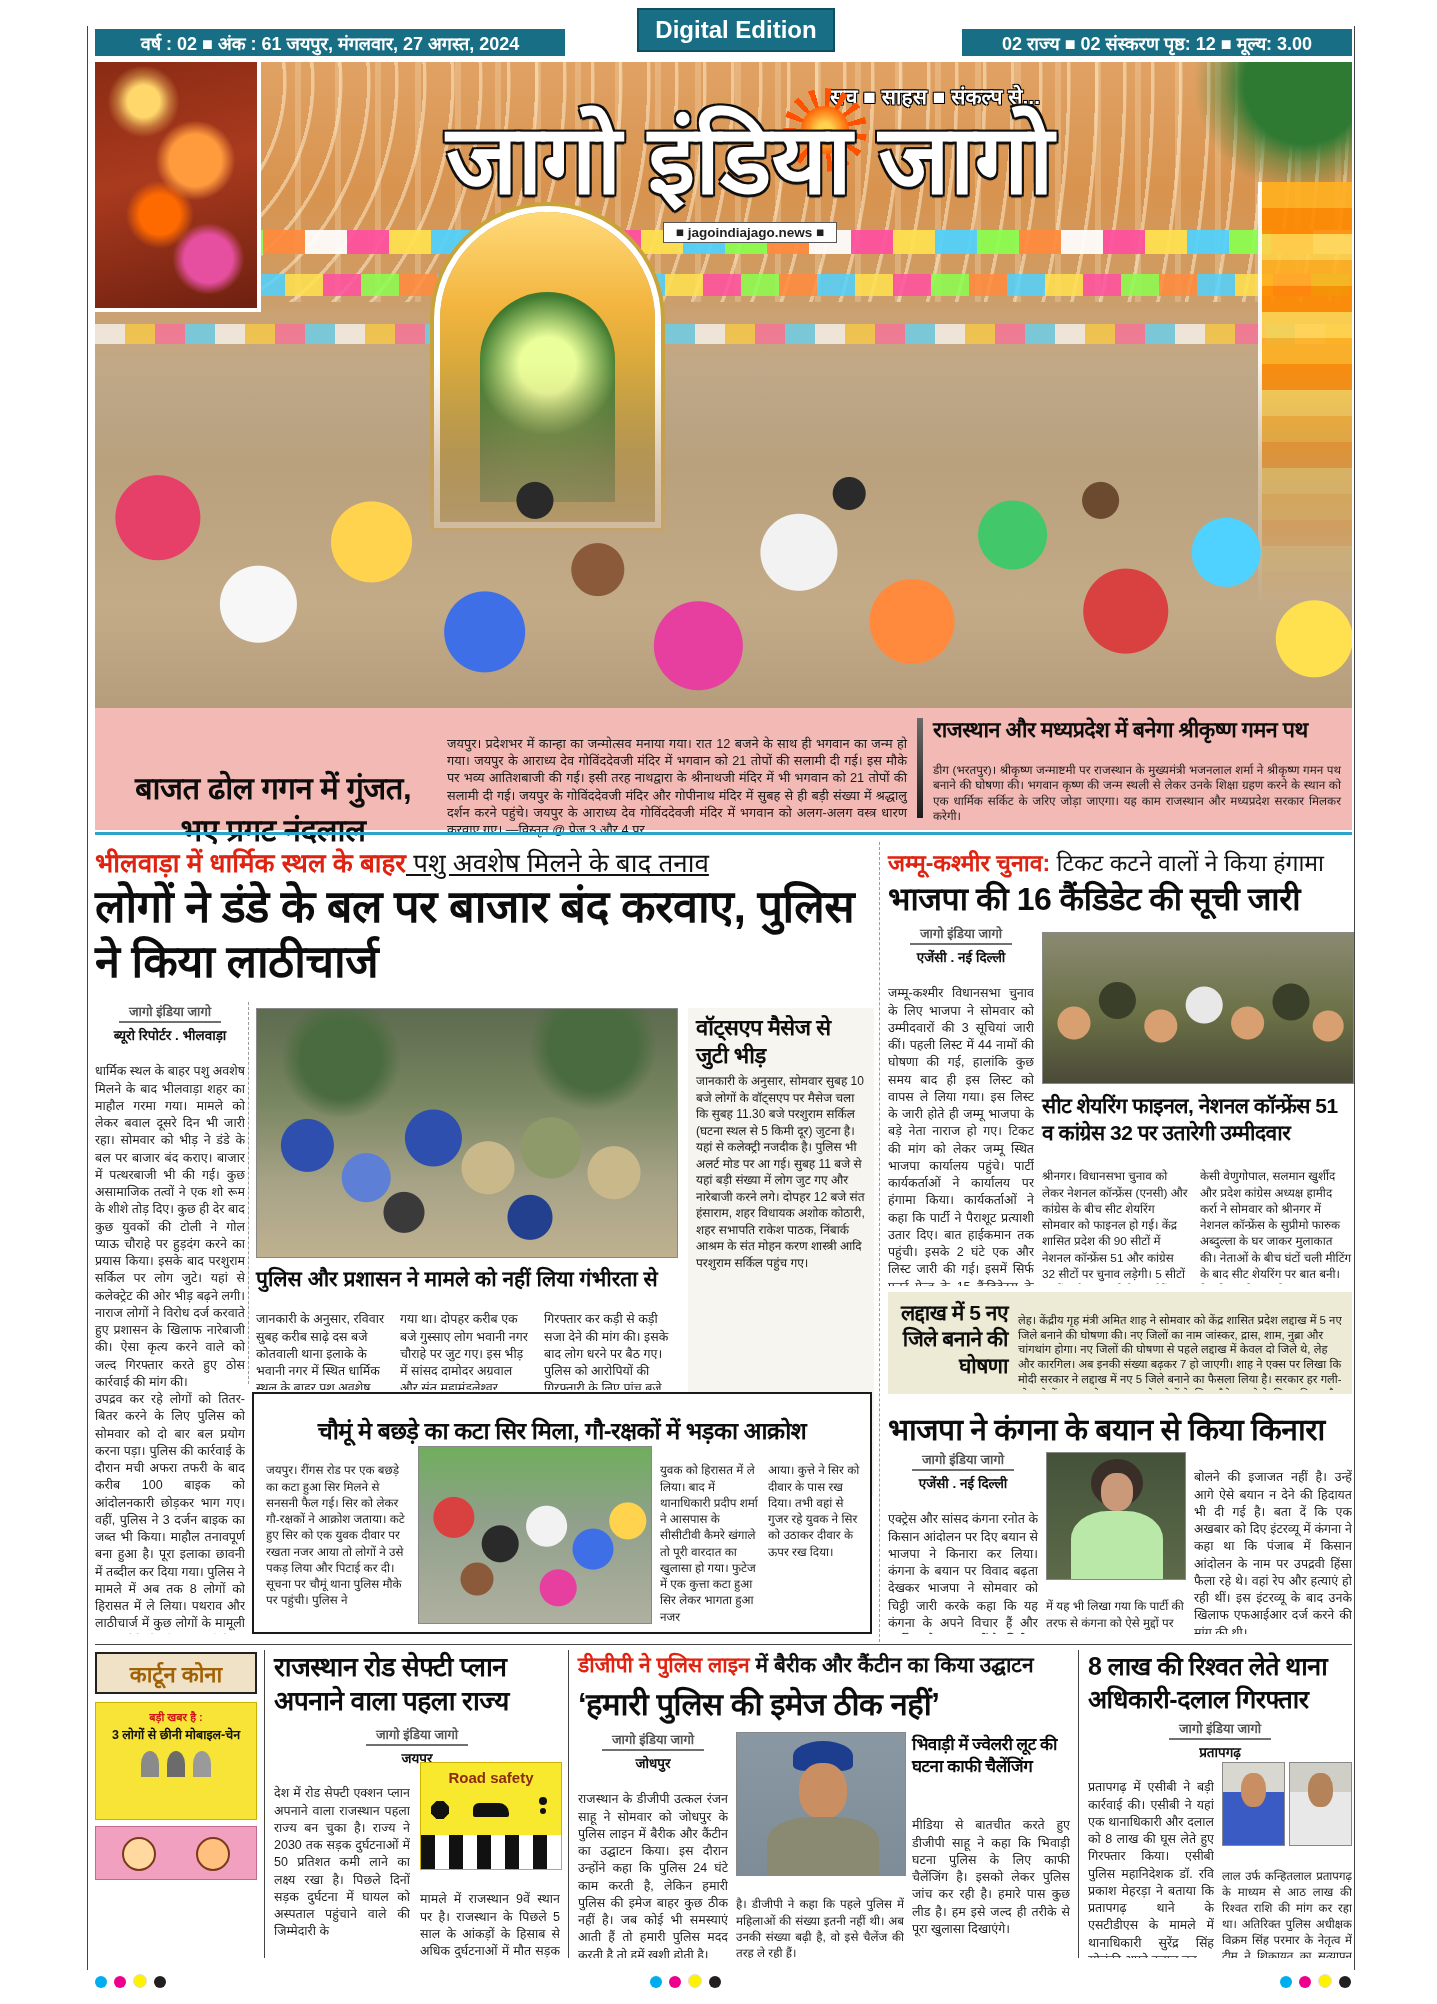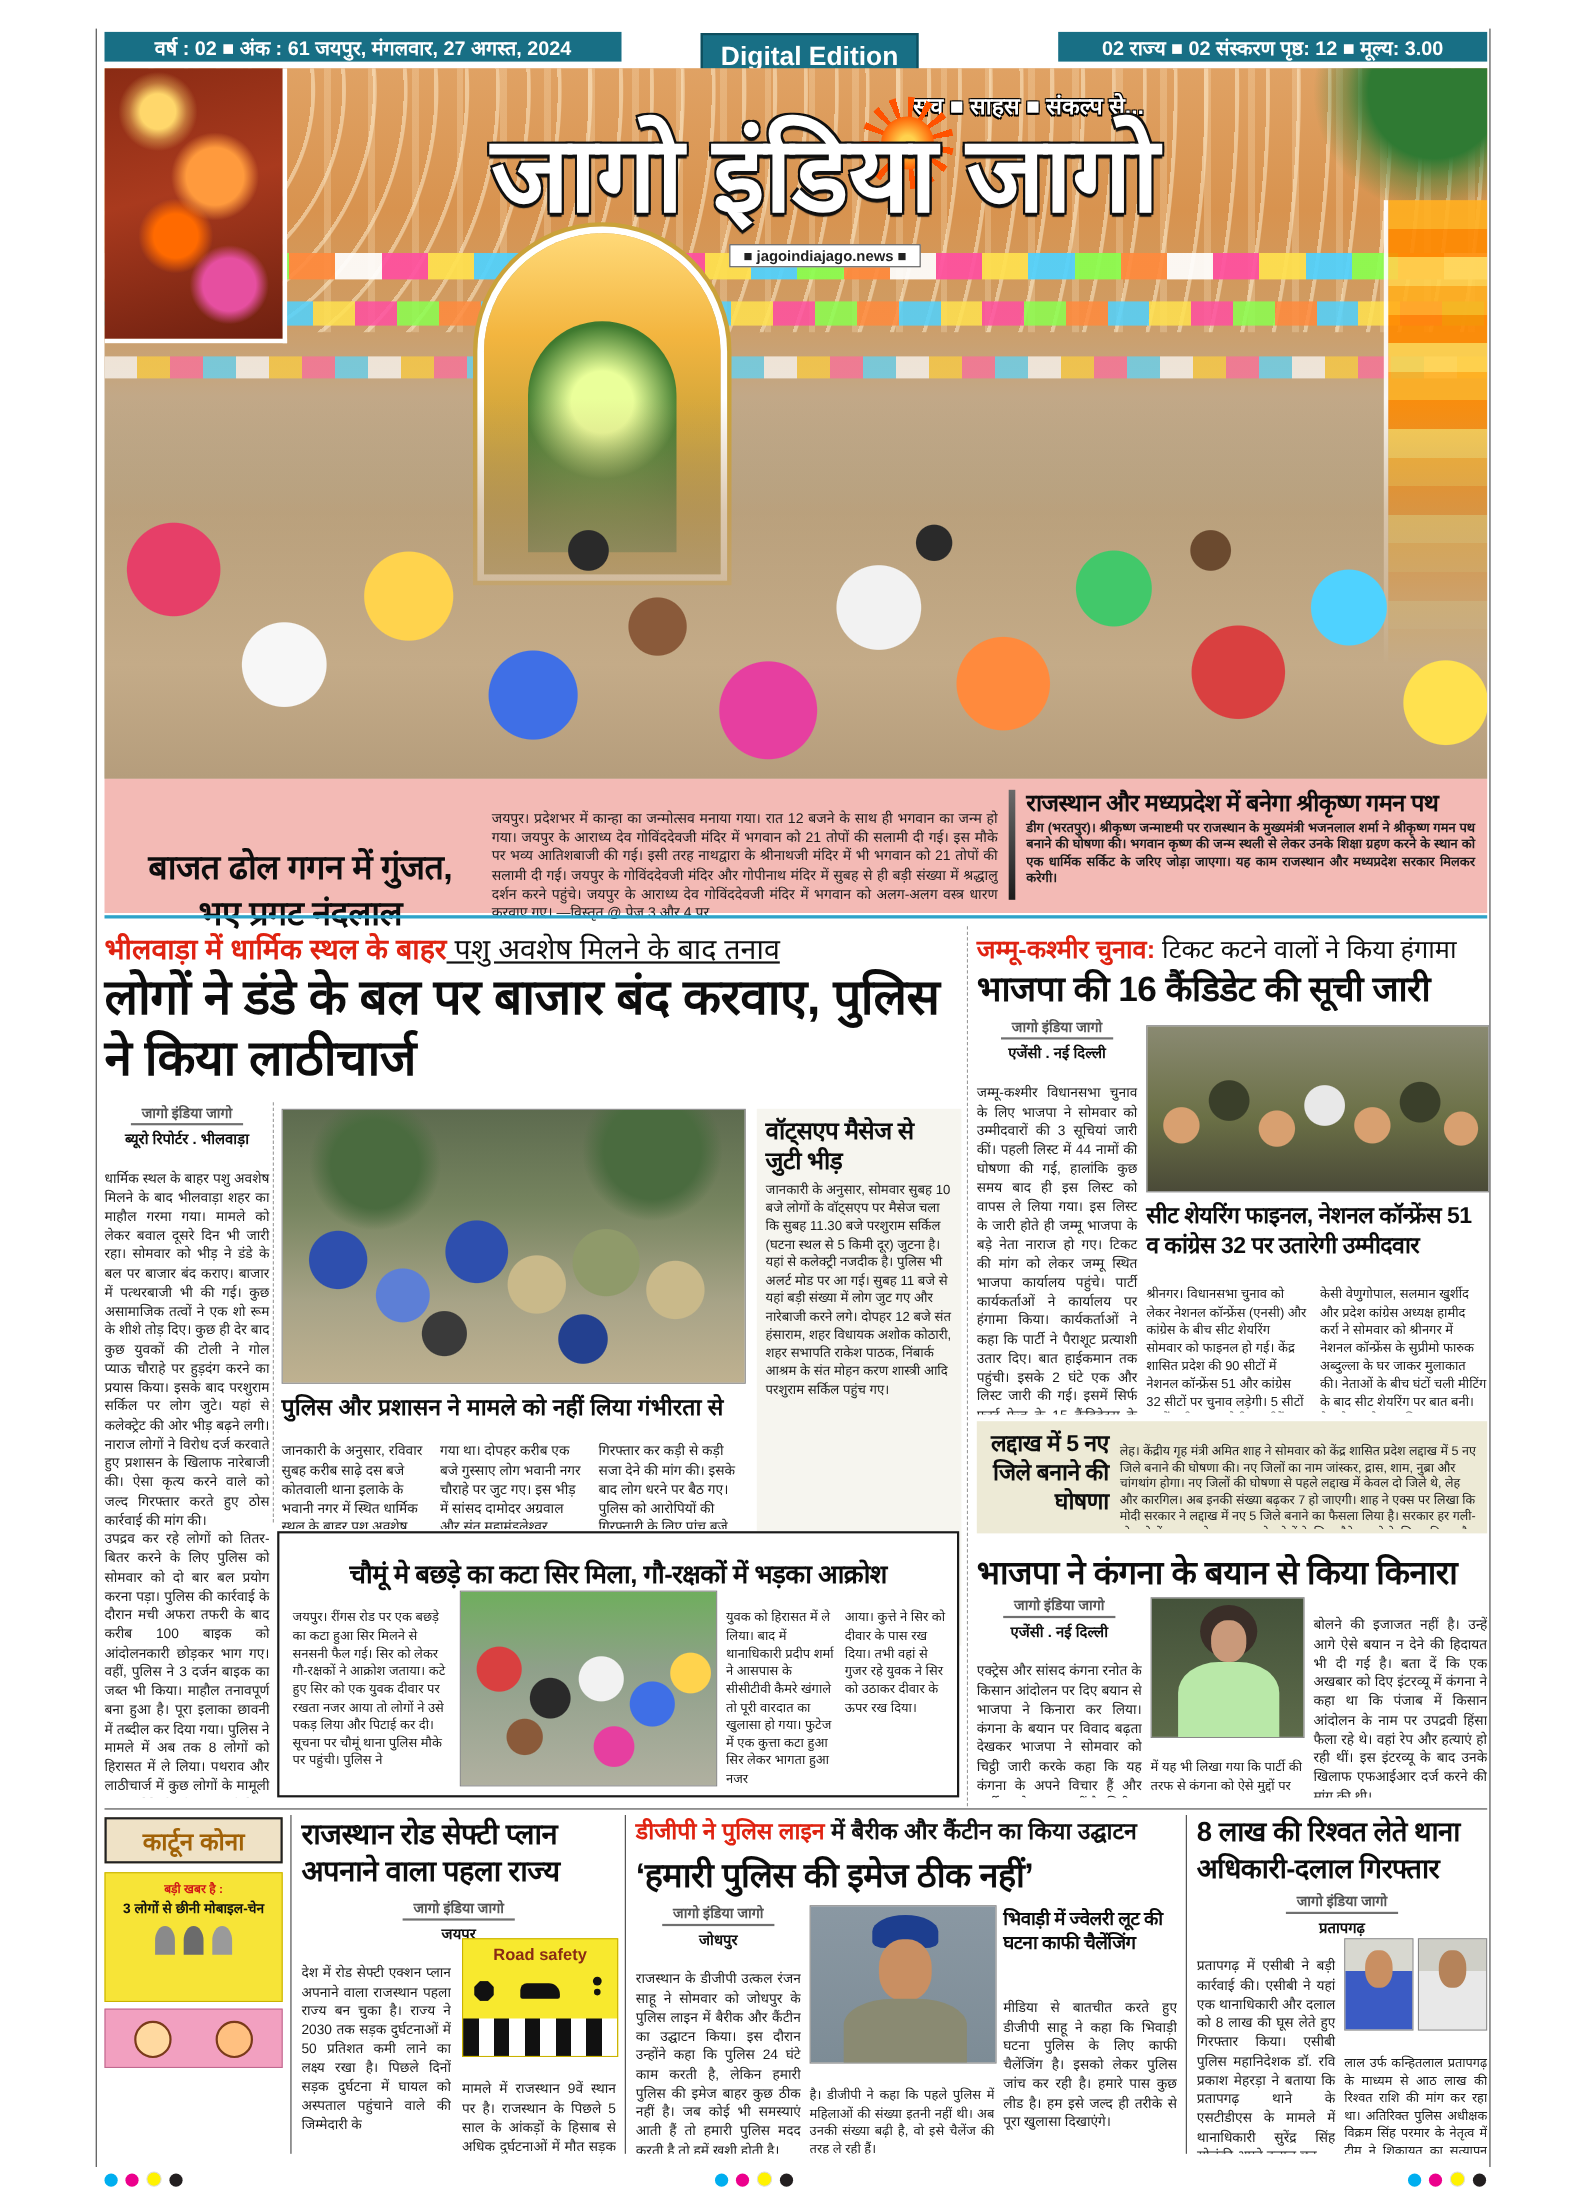--- a/index.html
+++ b/index.html
@@ -27,21 +27,21 @@
 <body>
 
 <div class="page">
 
   <div class="abs vline" style="left:87px;top:26px;height:1944px;"></div>
   <div class="abs vline" style="left:1354px;top:26px;height:1944px;"></div>
 
   <div class="abs teal" style="left:95px;top:29px;width:470px;height:27px;">
     <span>वर्ष : 02 ■ अंक : 61      जयपुर, मंगलवार, 27 अगस्त, 2024</span>
   </div>
-  <div class="abs teal" style="left:637px;top:30px;width:194px;height:40px;font-size:24px;border:2px solid #0e4e5e;">
+  <div class="abs teal" style="left:637px;top:8px;width:194px;height:40px;font-size:24px;border:2px solid #0e4e5e;">
     <span>Digital Edition</span>
   </div>
   <div class="abs teal" style="left:962px;top:29px;width:390px;height:27px;">
     <span>02 राज्य ■ 02 संस्करण      पृष्ठ: 12 ■ मूल्य: 3.00</span>
   </div>
 
   <div class="abs" style="left:95px;top:62px;width:1257px;height:646px;overflow:hidden;background:linear-gradient(180deg,#e0a264 0%,#d8934f 20%,#cf9c63 34%,#c2a887 46%,#b5a88f 60%,#b0a184 100%);">
 
     <div class="abs" style="left:0;top:0;width:100%;height:240px;background:repeating-radial-gradient(circle at 20px 20px,rgba(255,240,210,0.5) 0 3px,transparent 4px 28px),repeating-linear-gradient(90deg,rgba(255,235,200,0.25) 0 6px,transparent 6px 40px);"></div>
 
@@ -98,21 +98,21 @@
     <div class="abs headline" style="left:18px;top:18px;width:320px;text-align:center;font-size:31px;line-height:1.35;white-space:pre-line;">
       <span>बाजत ढोल गगन में गुंजत,
 भए प्रगट नंदलाल</span>
     </div>
     <div class="abs body-text" style="left:352px;top:10px;width:460px;font-size:12.8px;line-height:1.34;">
       <span>जयपुर। प्रदेशभर में कान्हा का जन्मोत्सव मनाया गया। रात 12 बजने के साथ ही भगवान का जन्म हो गया। जयपुर के आराध्य देव गोविंददेवजी मंदिर में भगवान को 21 तोपों की सलामी दी गई। इस मौके पर भव्य आतिशबाजी की गई। इसी तरह नाथद्वारा के श्रीनाथजी मंदिर में भी भगवान को 21 तोपों की सलामी दी गई। जयपुर के गोविंददेवजी मंदिर और गोपीनाथ मंदिर में सुबह से ही बड़ी संख्या में श्रद्धालु दर्शन करने पहुंचे। जयपुर के आराध्य देव गोविंददेवजी मंदिर में भगवान को अलग-अलग वस्त्र धारण करवाए गए। —विस्तृत @ पेज 3 और 4 पर</span>
     </div>
     <div class="abs" style="left:822px;top:10px;width:6px;height:100px;background:linear-gradient(180deg,#6a6a6a,#1c1c1c);"></div>
     <div class="abs" style="left:838px;top:6px;width:408px;height:112px;">
       <div class="headline" style="font-size:21.5px;">राजस्थान और मध्यप्रदेश में बनेगा श्रीकृष्ण गमन पथ</div>
-      <div class="body-text" style="font-size:11.8px;margin-top:2px;line-height:1.3;font-weight:bold;">डीग (भरतपुर)। श्रीकृष्ण जन्माष्टमी पर राजस्थान के मुख्यमंत्री भजनलाल शर्मा ने श्रीकृष्ण गमन पथ बनाने की घोषणा की। भगवान कृष्ण की जन्म स्थली से लेकर उनके शिक्षा ग्रहण करने के स्थान को एक धार्मिक सर्किट के जरिए जोड़ा जाएगा। यह काम राजस्थान और मध्यप्रदेश सरकार मिलकर करेगी।</div>
+      <div class="body-text" style="font-size:11.8px;margin-top:20px;line-height:1.3;">डीग (भरतपुर)। श्रीकृष्ण जन्माष्टमी पर राजस्थान के मुख्यमंत्री भजनलाल शर्मा ने श्रीकृष्ण गमन पथ बनाने की घोषणा की। भगवान कृष्ण की जन्म स्थली से लेकर उनके शिक्षा ग्रहण करने के स्थान को एक धार्मिक सर्किट के जरिए जोड़ा जाएगा। यह काम राजस्थान और मध्यप्रदेश सरकार मिलकर करेगी।</div>
     </div>
   </div>
   <div class="abs" style="left:95px;top:832px;width:1257px;height:3px;background:#2ea3c9;"></div>
 
   <div class="abs dashv" style="left:879px;top:842px;height:800px;"></div>
 
   <div class="abs" style="left:95px;top:844px;width:780px;font-size:26px;">
     <span class="kicker-red">भीलवाड़ा में धार्मिक स्थल के बाहर</span><span class="kicker-black" style="font-weight:normal;text-decoration:underline;"> पशु अवशेष मिलने के बाद तनाव</span>
   </div>
   <div class="abs headline" style="left:95px;top:880px;width:782px;font-size:45px;line-height:1.22;">

